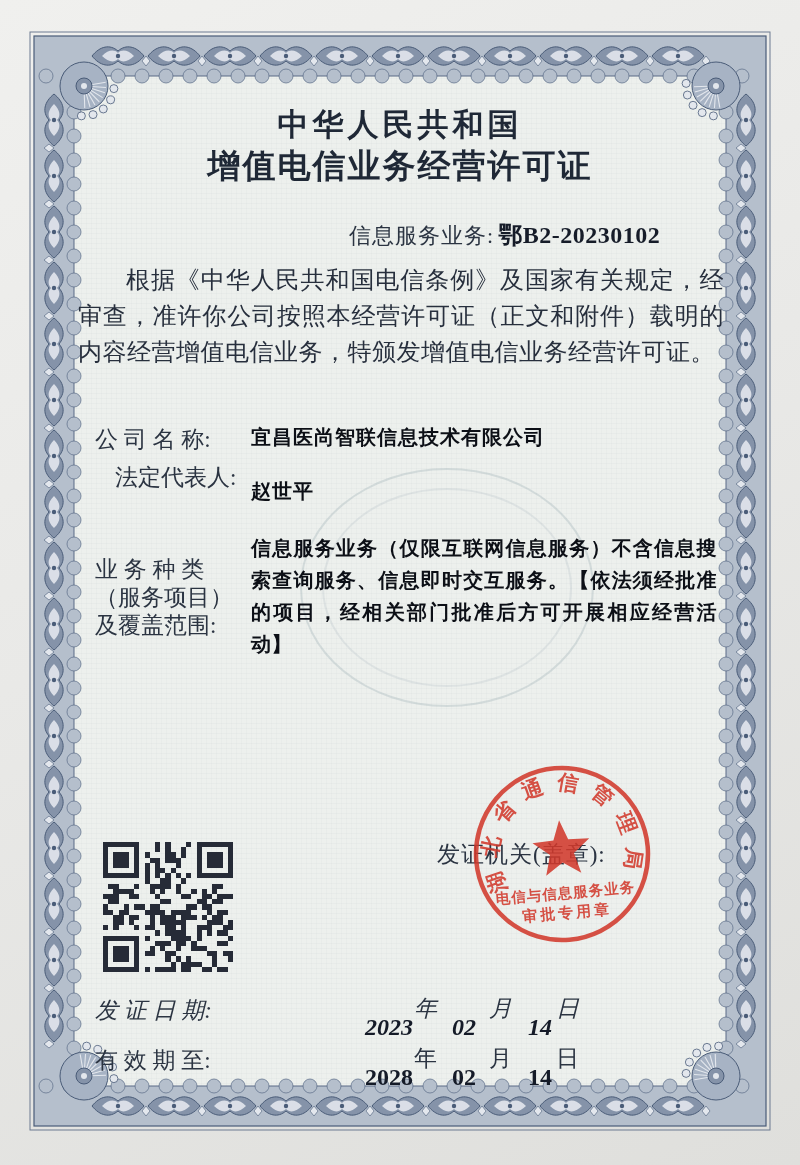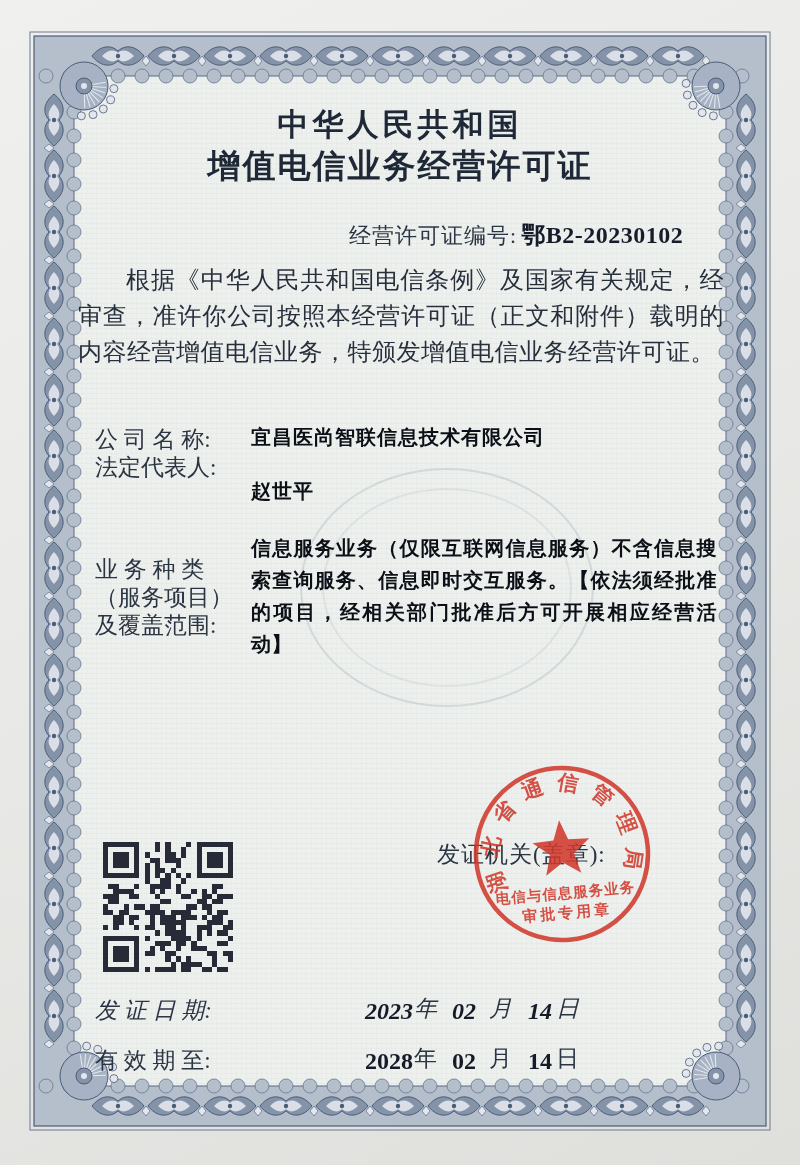--- a/index.html
+++ b/index.html
@@ -40,21 +40,21 @@
     font-family:Liberation Serif, serif;letter-spacing:1px;}
   .biz-label{top:528px;line-height:28px;white-space:pre-line;margin-top:28px;}
   .biz-value{top:532px;width:466px;line-height:32px;text-align:justify;letter-spacing:0.5px;}
   .issue-label{position:absolute;left:437px;top:839px;font-size:23px;color:#2b3442;letter-spacing:1px;}
   #seal-box{position:absolute;left:466px;top:758px;opacity:0.87;}
   #qr-box{position:absolute;left:103px;top:842px;}
   .date-row{position:absolute;left:0;width:100%;height:34px;}
   .row-issue{top:995px;font-style:italic;}
   .row-valid{top:1045px;}
   .date-label{position:absolute;left:95px;top:0;font-size:23px;color:#2b3442;white-space:nowrap;}
-  .date-num{position:absolute;top:3px;font-size:24px;font-weight:bold;color:#151b28;}
+  .date-num{position:absolute;top:19px;font-size:24px;font-weight:bold;color:#151b28;}
   .date-unit{position:absolute;top:-2px;font-size:23px;color:#2b3442;}
   .num-year{left:365px;} .unit-year{left:414px;}
   .num-month{left:452px;} .unit-month{left:489px;}
   .num-day{left:528px;} .unit-day{left:556px;}
 </style>
 </head>
 <body>
 
 <div class="page">
 
@@ -622,30 +622,30 @@
       </g>
     </svg>
 
   <div class="watermark wm1"></div>
   <div class="watermark wm2"></div>
 
   <div class="t-center title1">中华人民共和国</div>
   <div class="t-center title2">增值电信业务经营许可证</div>
 
   <div class="license-row">
-    <span class="license-label">经营许可证编号:</span>
+    <span class="license-label">信息服务业务:</span>
     <span class="license-value">鄂B2-20230102</span>
   </div>
 
   <div class="intro">根据《中华人民共和国电信条例》及国家有关规定，经审查，准许你公司按照本经营许可证（正文和附件）载明的内容经营增值电信业务，特颁发增值电信业务经营许可证。</div>
 
   <div class="field-label" style="top:424px;text-align:center;">公 司 名 称:</div>
   <div class="field-value" style="top:424px;">宜昌医尚智联信息技术有限公司</div>
 
-  <div class="field-label" style="top:452px;">法定代表人:</div>
+  <div class="field-label" style="top:462px;margin-left:20px;">法定代表人:</div>
   <div class="field-value" style="top:478px;">赵世平</div>
 
   <div class="field-label biz-label">业 务 种 类
 （服务项目）
 及覆盖范围:</div>
   <div class="field-value biz-value">信息服务业务（仅限互联网信息服务）不含信息搜索查询服务、信息即时交互服务。【依法须经批准的项目，经相关部门批准后方可开展相应经营活动】</div>
 
   <svg id="qr-box" width="130" height="130" viewBox="0 0 25 25" shape-rendering="crispEdges">
       <rect x="0" y="0" width="1" height="1" fill="#262b37"></rect>
       <rect x="0" y="1" width="1" height="1" fill="#262b37"></rect>

